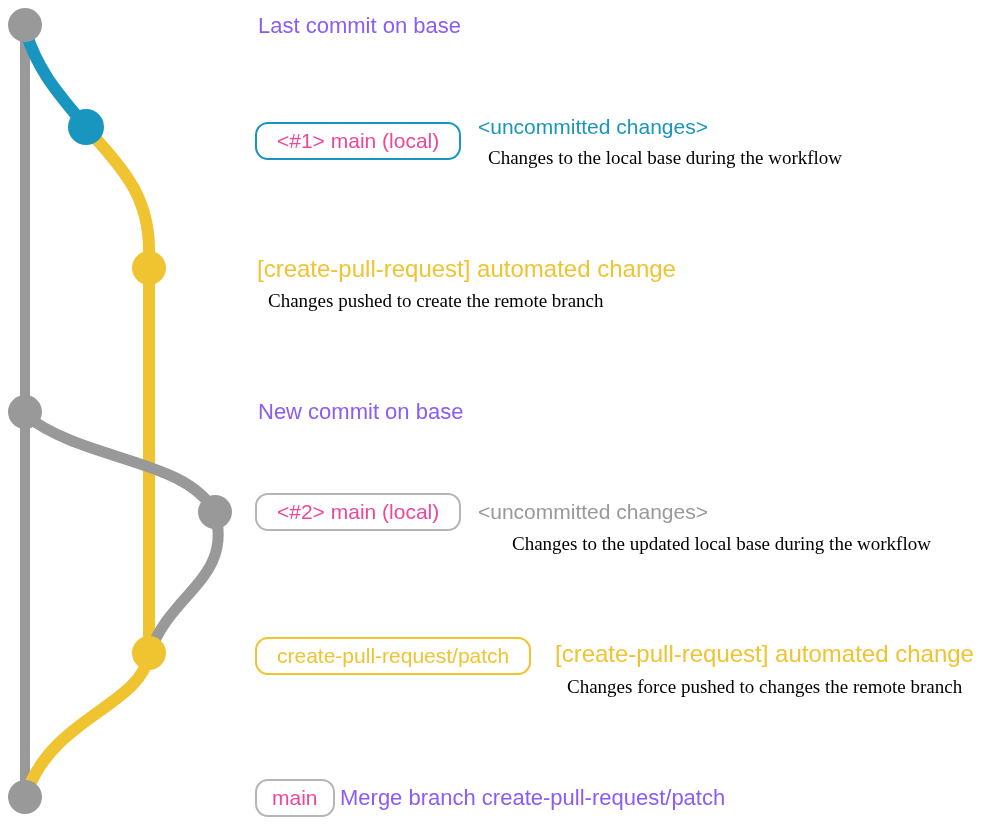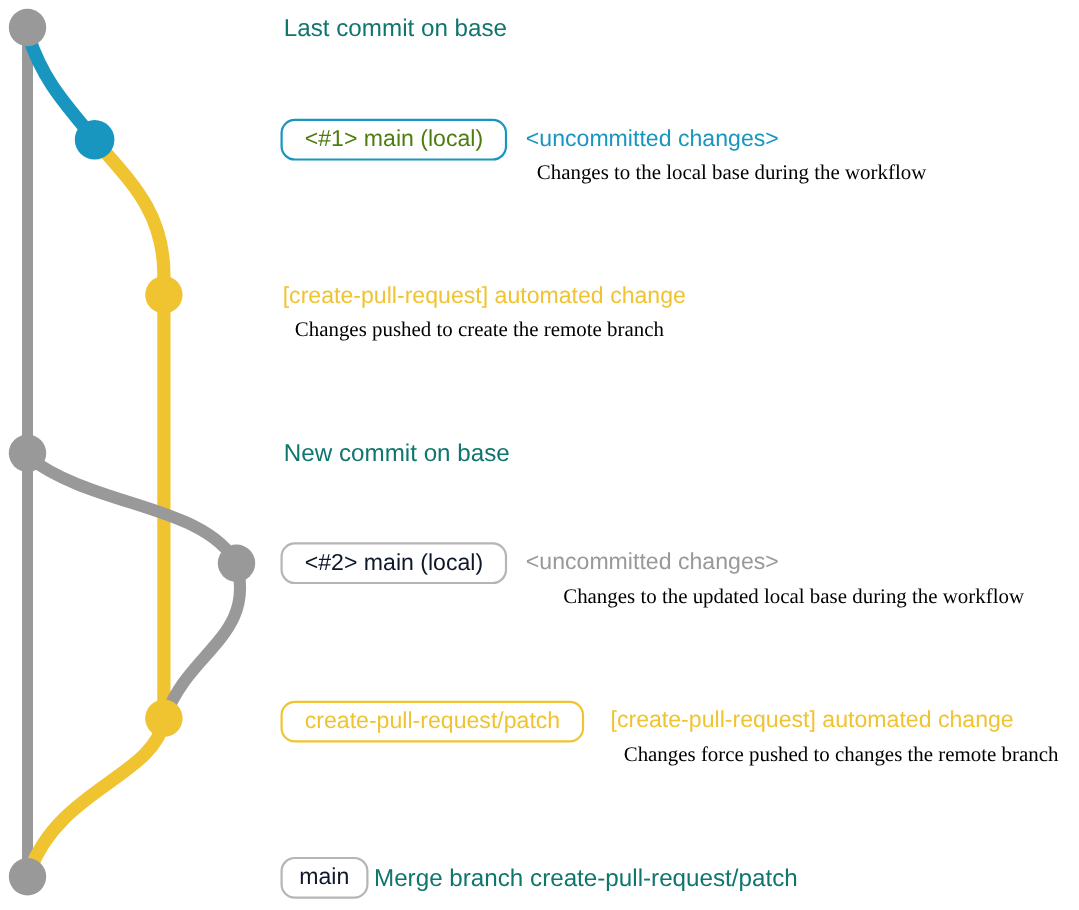--- a/index.html
+++ b/index.html
@@ -22,25 +22,25 @@
     left: 0;
     top: 0;
   }
   .txt {
     position: absolute;
     white-space: nowrap;
     transform: translateY(-50%);
     line-height: 1;
   }
   .gray-label {
-    color: #0f766e;
+    color: #8b5cf6;
     font-size: 22px;
   }
   .blue-text  { color: #1896BF; font-size: 21px; }
-  .yellow-text{ color: #F0C330; font-size: 21px; }
+  .yellow-text{ color: #F0C330; font-size: 24px; }
   .gray-text  { color: #999999; font-size: 21px; }
   .serif-desc {
     color: #000000;
     font-family: "Liberation Serif", serif;
     font-size: 19px;
   }
   .badge {
     position: absolute;
     transform: translateY(-50%);
     display: inline-flex;
@@ -48,22 +48,22 @@
     justify-content: center;
     height: 38px;
     padding: 0 20px;
     border-radius: 13px;
     border: 2px solid;
     box-sizing: border-box;
     font-size: 21px;
     white-space: nowrap;
     background: #ffffff;
   }
-  .badge.blue   { border-color: #1896BF; color: #4d7c0f; }
-  .badge.gray   { border-color: #b5b5b5; color: #0f172a; }
+  .badge.blue   { border-color: #1896BF; color: #ec4899; margin-top: 14px; }
+  .badge.gray   { border-color: #b5b5b5; color: #ec4899; }
   .badge.yellow { border-color: #F0C330; color: #F0C330; }
   .badge.main-badge { padding: 0 15px; }
 </style>
 </head>
 <body>
 
 <div class="canvas">
 
   <svg class="graph-svg" width="981" height="827" viewBox="0 0 981 827">
 

